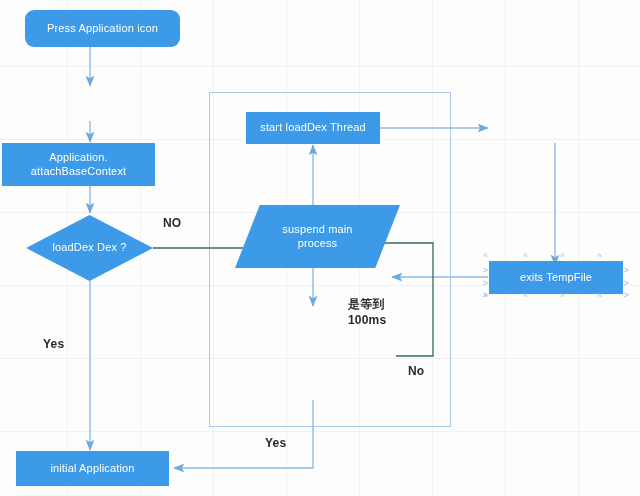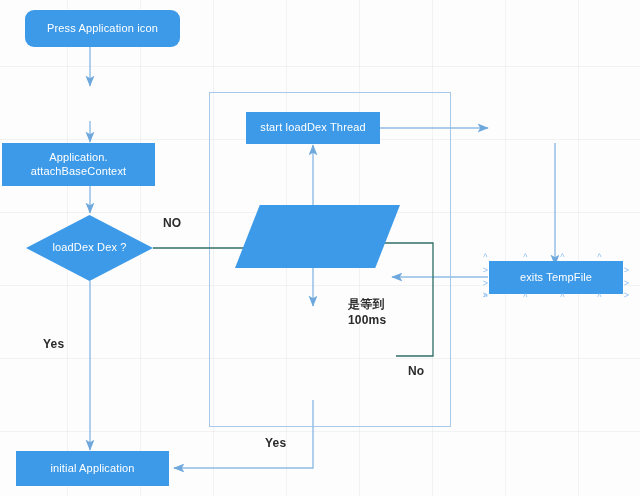--- a/index.html
+++ b/index.html
@@ -165,20 +165,22 @@
     <span class="lbl">loadDex Dex ?</span>
   </div>
 
   <div class="node rect" style="left:246px; top:112px; width:134px; height:32px;">
     <span class="lbl">start loadDex Thread</span>
   </div>
 
 
   <div class="node para" style="left:235px; top:205px; width:165px; height:63px;">
     <span class="shape"></span>
+    <span class="lbl">suspend main
+process</span>
   </div>
 
   <div class="node rect" style="left:489px; top:261px; width:134px; height:33px;">
     <span class="lbl">exits TempFile</span>
     <span class="handles">
       <span style="left:0px;   top:0px;">^</span>
       <span style="left:40px;  top:0px;">^</span>
       <span style="left:77px;  top:0px;">^</span>
       <span style="left:114px; top:0px;">^</span>
       <span style="left:0px;   top:13px;">&gt;</span>

